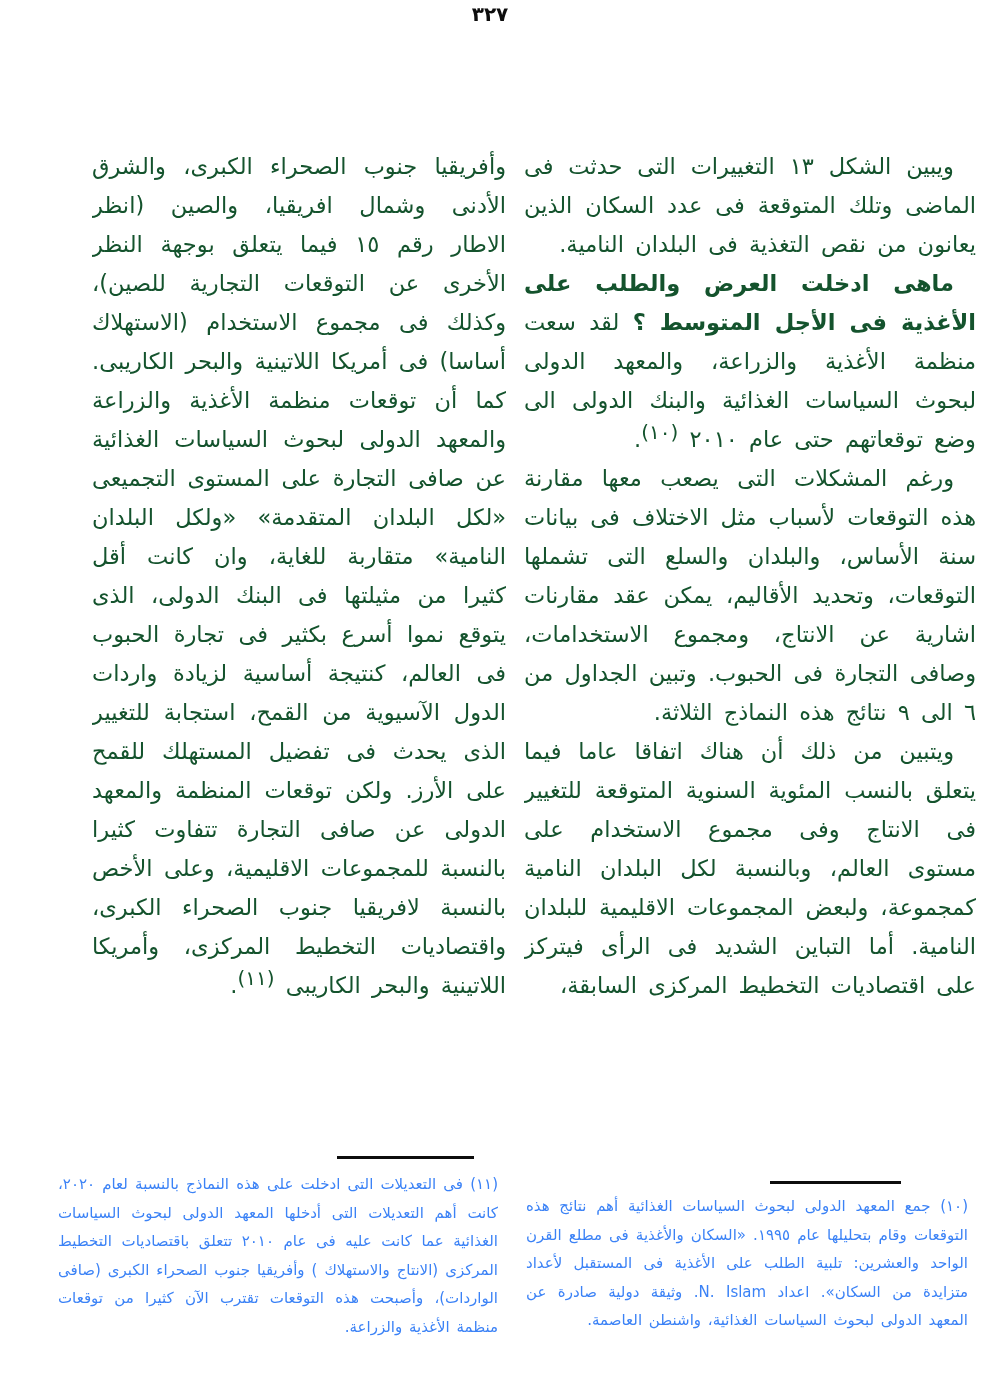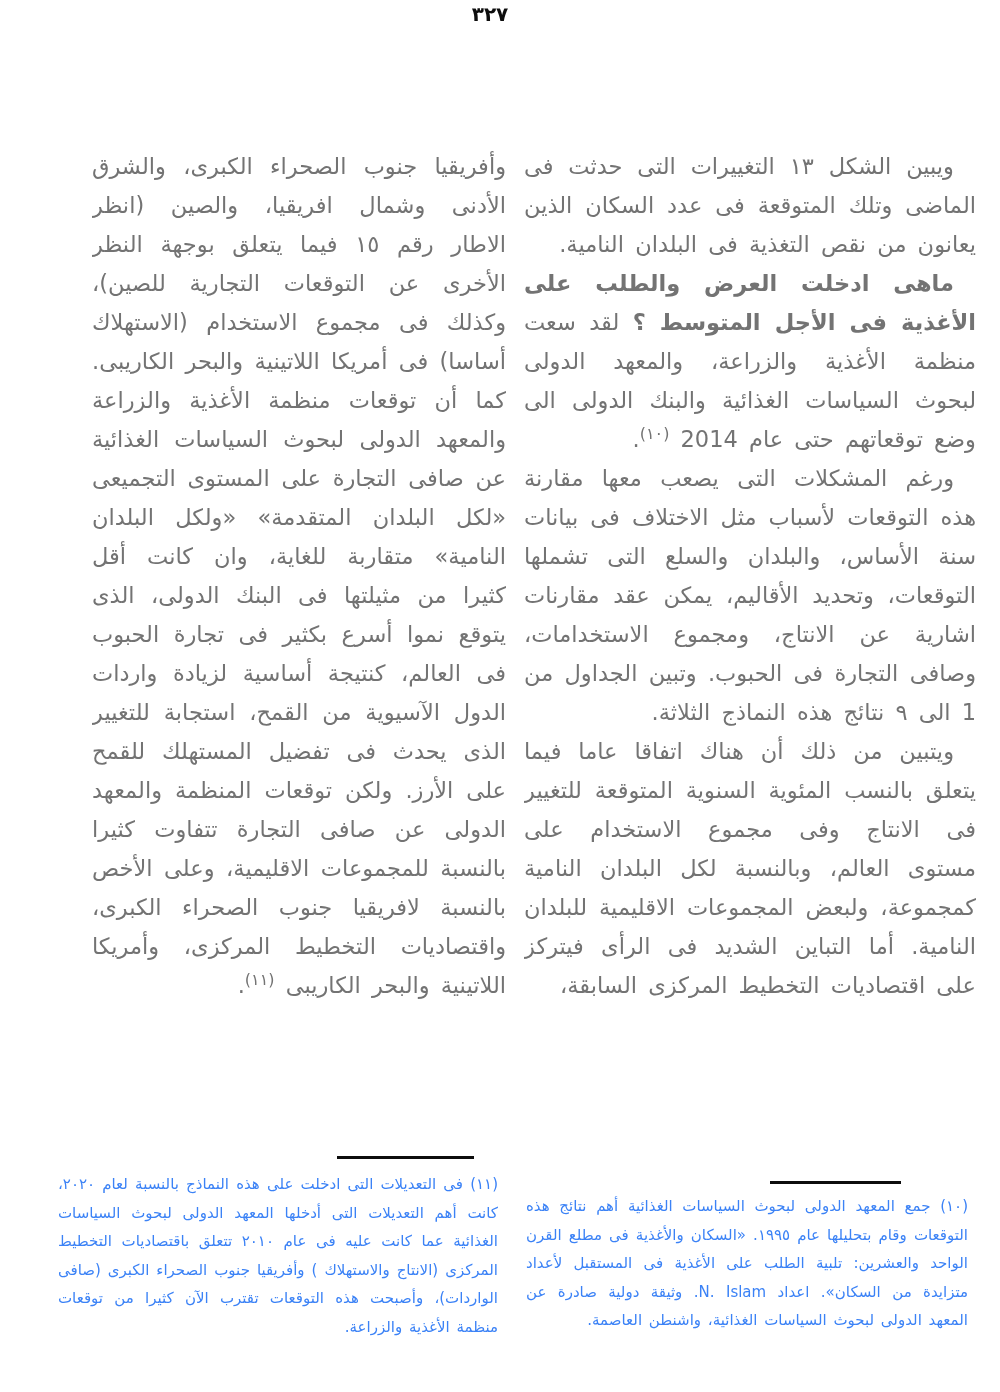--- a/index.html
+++ b/index.html
@@ -27,21 +27,21 @@
     letter-spacing: 2px;
   }
   .col {
     position: absolute;
     direction: rtl;
     unicode-bidi: embed;
     text-align: justify;
     font-size: 22.5px;
     line-height: 39px;
     word-spacing: 4px;
-    color: #737373;
+    color: #14532d;
   }
   .col-right {
     top: 147px;
     left: 524px;
     width: 452px;
     height: 975px;
     overflow: hidden;
   }
   .col-left {
     top: 147px;
@@ -50,21 +50,21 @@
     height: 1000px;
     overflow: hidden;
   }
   p.para {
     margin: 0;
     padding: 0;
   }
   p.indent { text-indent: 22px; }
   .bold { font-weight: bold; }
   sup.fnref {
-    font-size: 16px;
+    font-size: 20px;
     line-height: 0;
     vertical-align: super;
   }
   .fn {
     position: absolute;
     direction: rtl;
     unicode-bidi: embed;
     text-align: justify;
     font-size: 15px;
     line-height: 28.5px;
@@ -103,22 +103,22 @@
 </style>
 </head>
 <body>
 
 <div class="page">
 
   <div class="page-number">٣٢٧</div>
 
   <div class="col col-right">
     <p class="para indent">ويبين الشكل ١٣ التغييرات التى حدثت فى الماضى وتلك المتوقعة فى عدد السكان الذين يعانون من نقص التغذية فى البلدان النامية.</p>
-    <p class="para indent"><span class="bold">ماهى ادخلت العرض والطلب على الأغذية فى الأجل المتوسط ؟</span><span> لقد سعت منظمة الأغذية والزراعة، والمعهد الدولى لبحوث السياسات الغذائية والبنك الدولى الى وضع توقعاتهم حتى عام 2014 </span><sup class="fnref">(١٠)</sup><span>.</span></p>
-    <p class="para indent">ورغم المشكلات التى يصعب معها مقارنة هذه التوقعات لأسباب مثل الاختلاف فى بيانات سنة الأساس، والبلدان والسلع التى تشملها التوقعات، وتحديد الأقاليم، يمكن عقد مقارنات اشارية عن الانتاج، ومجموع الاستخدامات، وصافى التجارة فى الحبوب. وتبين الجداول من 1 الى ٩ نتائج هذه النماذج الثلاثة.</p>
+    <p class="para indent"><span class="bold">ماهى ادخلت العرض والطلب على الأغذية فى الأجل المتوسط ؟</span><span> لقد سعت منظمة الأغذية والزراعة، والمعهد الدولى لبحوث السياسات الغذائية والبنك الدولى الى وضع توقعاتهم حتى عام ٢٠١٠ </span><sup class="fnref">(١٠)</sup><span>.</span></p>
+    <p class="para indent">ورغم المشكلات التى يصعب معها مقارنة هذه التوقعات لأسباب مثل الاختلاف فى بيانات سنة الأساس، والبلدان والسلع التى تشملها التوقعات، وتحديد الأقاليم، يمكن عقد مقارنات اشارية عن الانتاج، ومجموع الاستخدامات، وصافى التجارة فى الحبوب. وتبين الجداول من ٦ الى ٩ نتائج هذه النماذج الثلاثة.</p>
     <p class="para indent">ويتبين من ذلك أن هناك اتفاقا عاما فيما يتعلق بالنسب المئوية السنوية المتوقعة للتغيير فى الانتاج وفى مجموع الاستخدام على مستوى العالم، وبالنسبة لكل البلدان النامية كمجموعة، ولبعض المجموعات الاقليمية للبلدان النامية. أما التباين الشديد فى الرأى فيتركز على اقتصاديات التخطيط المركزى السابقة،</p>
   </div>
 
   <div class="col col-left">
     <p class="para"><span>وأفريقيا جنوب الصحراء الكبرى، والشرق الأدنى وشمال افريقيا، والصين (انظر الاطار رقم ١٥ فيما يتعلق بوجهة النظر الأخرى عن التوقعات التجارية للصين)، وكذلك فى مجموع الاستخدام (الاستهلاك أساسا) فى أمريكا اللاتينية والبحر الكاريبى. كما أن توقعات منظمة الأغذية والزراعة والمعهد الدولى لبحوث السياسات الغذائية عن صافى التجارة على المستوى التجميعى «لكل البلدان المتقدمة» «ولكل البلدان النامية» متقاربة للغاية، وان كانت أقل كثيرا من مثيلتها فى البنك الدولى، الذى يتوقع نموا أسرع بكثير فى تجارة الحبوب فى العالم، كنتيجة أساسية لزيادة واردات الدول الآسيوية من القمح، استجابة للتغيير الذى يحدث فى تفضيل المستهلك للقمح على الأرز. ولكن توقعات المنظمة والمعهد الدولى عن صافى التجارة تتفاوت كثيرا بالنسبة للمجموعات الاقليمية، وعلى الأخص بالنسبة لافريقيا جنوب الصحراء الكبرى، واقتصاديات التخطيط المركزى، وأمريكا اللاتينية والبحر الكاريبى </span><sup class="fnref">(١١)</sup><span>.</span></p>
   </div>
 
   <div class="fn-rule fn-rule-left"></div>
   <div class="fn-rule fn-rule-right"></div>
 

